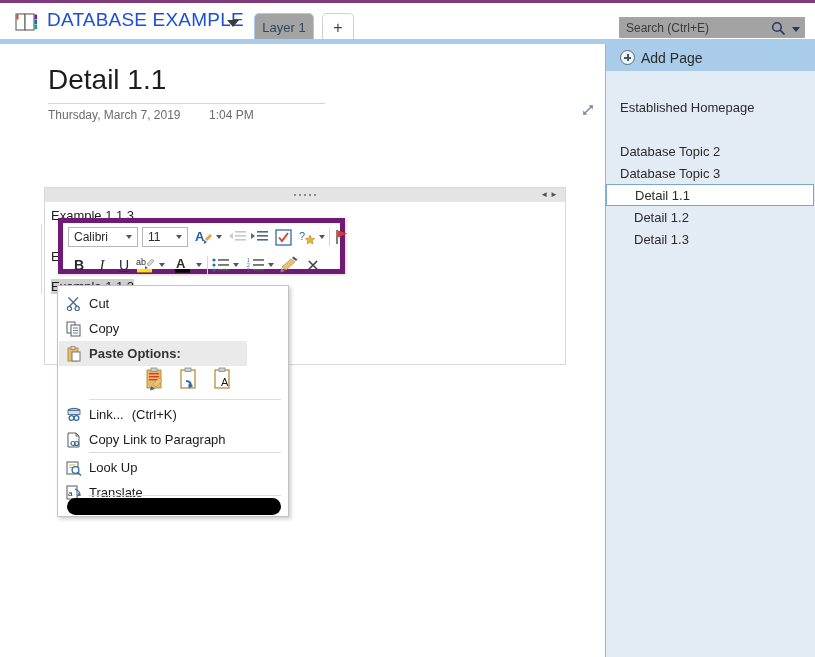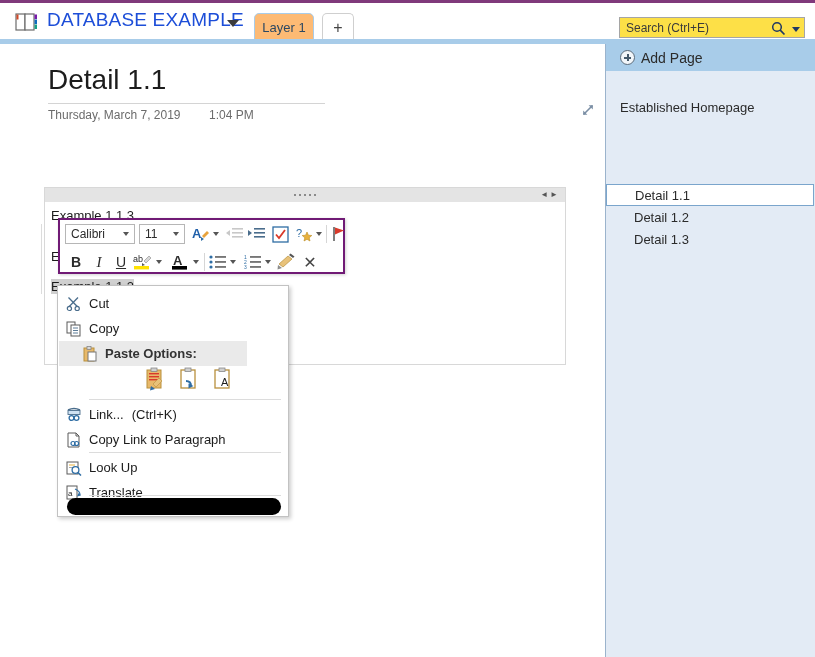--- a/index.html
+++ b/index.html
@@ -35,30 +35,30 @@
     border-left: 6px solid transparent; border-right: 6px solid transparent;
     border-top: 7px solid #3b3b3b;
   }
 
   .tab {
     position: absolute; top: 10px; height: 29px;
     border-radius: 5px 5px 0 0;
     font-size: 13px; color: #2c4862;
     display: flex; align-items: center; justify-content: center;
   }
-  .tab-active { background: #fdba74; border: 1px solid #a8cce9; }
+  .tab-active { background: #a3a3a3; border: 1px solid #a8cce9; }
   .tab-add {
     background: #ffffff; border: 1px solid #cfcfcf; border-bottom: none;
     color: #444; font-size: 16px;
   }
 
   
   .searchbox {
     position: absolute; top: 14px; left: 619px; width: 186px; height: 21px;
-    border: 1px solid #a5a5a5; background: #fde047; text-align: center;
+    border: 1px solid #a5a5a5; background: #a3a3a3; text-align: center;
   }
   .searchbox .ph {
     position: absolute; left: 6px; top: 3px; font-size: 12px; color: #3b3b3b;
   }
   .search-caret {
     position: absolute; right: 4px; top: 9px; width: 0; height: 0;
     border-left: 4px solid transparent; border-right: 4px solid transparent;
     border-top: 5px solid #1f3864;
   }
 
@@ -114,21 +114,21 @@
   }
   .note-line.sel { background: #d0d0d0; }
 
   .margin-arrow {
     position: absolute; left: 18px; top: 217px; width: 0; height: 0;
   }
 
   
   .minibar {
     position: absolute; left: 58px; top: 174px; width: 287px; height: 56px;
-    background: #ffffff; border: 2px solid #701a75;
+    background: #ffffff; border: 5px solid #701a75;
     box-shadow: 1px 1px 3px rgba(0,0,0,.18);
   }
   .mb-row { position: absolute; left: 0; width: 287px; height: 28px; }
   .mb-row.r1 { top: 0; }
   .mb-row.r2 { top: 28px; }
   .combo {
     position: absolute; top: 4px; height: 20px;
     border: 1px solid #b6b6b6; background: #fff;
     font-size: 12px; color: #2b2b2b;
     display: flex; align-items: center; padding-left: 5px;
@@ -161,21 +161,21 @@
   }
   .ctx-item {
     position: absolute; left: 1px; width: 188px; height: 25px;
     display: flex; align-items: center;
     font-size: 13px; color: #1c1c1c;
   }
   .ctx-item .ic {
     width: 30px; display: flex; align-items: center; justify-content: center;
   }
   .ctx-head {
-    background: #eaeaea; font-weight: bold; color: #333; padding-left: 16px;
+    background: #eaeaea; font-weight: bold; color: #333;
   }
   .ctx-sep {
     position: absolute; left: 31px; width: 192px; height: 1px; background: #dcdcdc;
   }
   .paste-row {
     position: absolute; left: 31px; width: 199px; height: 30px;
     display: flex; align-items: center; gap: 12px; padding-left: 55px;
   }
   .redact {
     position: absolute; left: 9px; width: 214px; height: 17px;
@@ -548,20 +548,26 @@
   <div class="sidebar">
 
     <div class="addpage">
       <span class="plus-circle"></span>
       <span class="lbl">Add Page</span>
     </div>
 
     <div class="pg lvl1" style="top:52px">
       <span>Established Homepage</span>
     </div>
+    <div class="pg lvl1" style="top:96px">
+      <span>Database Topic 2</span>
+    </div>
+    <div class="pg lvl1" style="top:118px">
+      <span>Database Topic 3</span>
+    </div>
     <div class="pg lvl2 sel" style="top:140px">
       <span>Detail 1.1</span>
     </div>
     <div class="pg lvl2" style="top:162px">
       <span>Detail 1.2</span>
     </div>
     <div class="pg lvl2" style="top:184px">
       <span>Detail 1.3</span>
     </div>
   </div>

